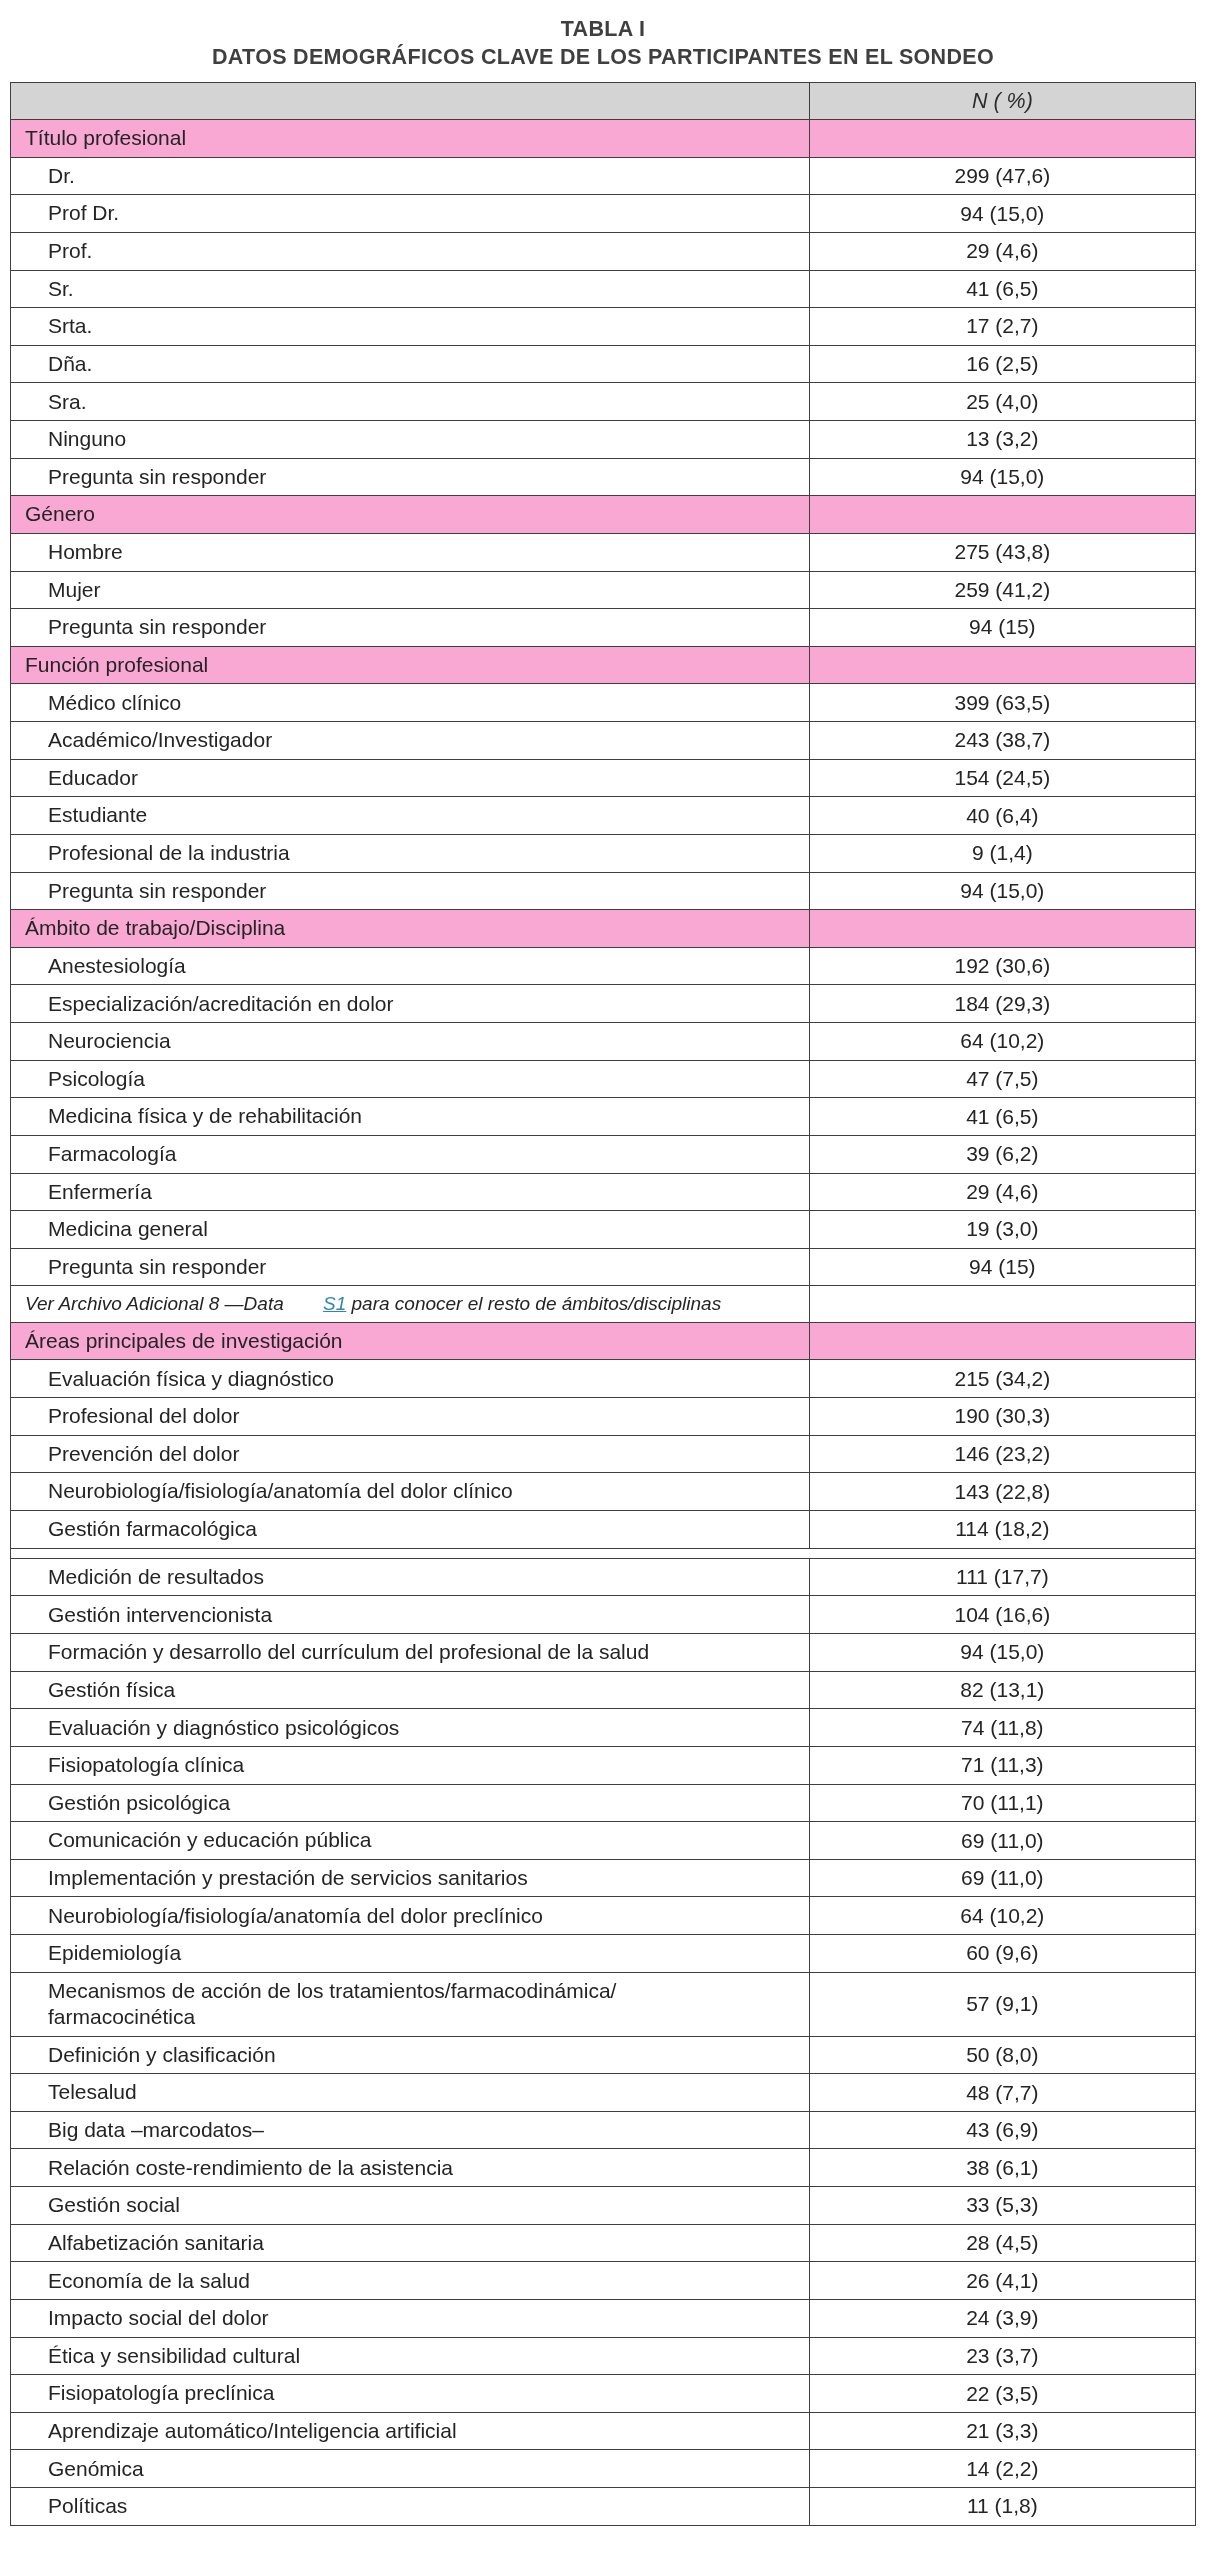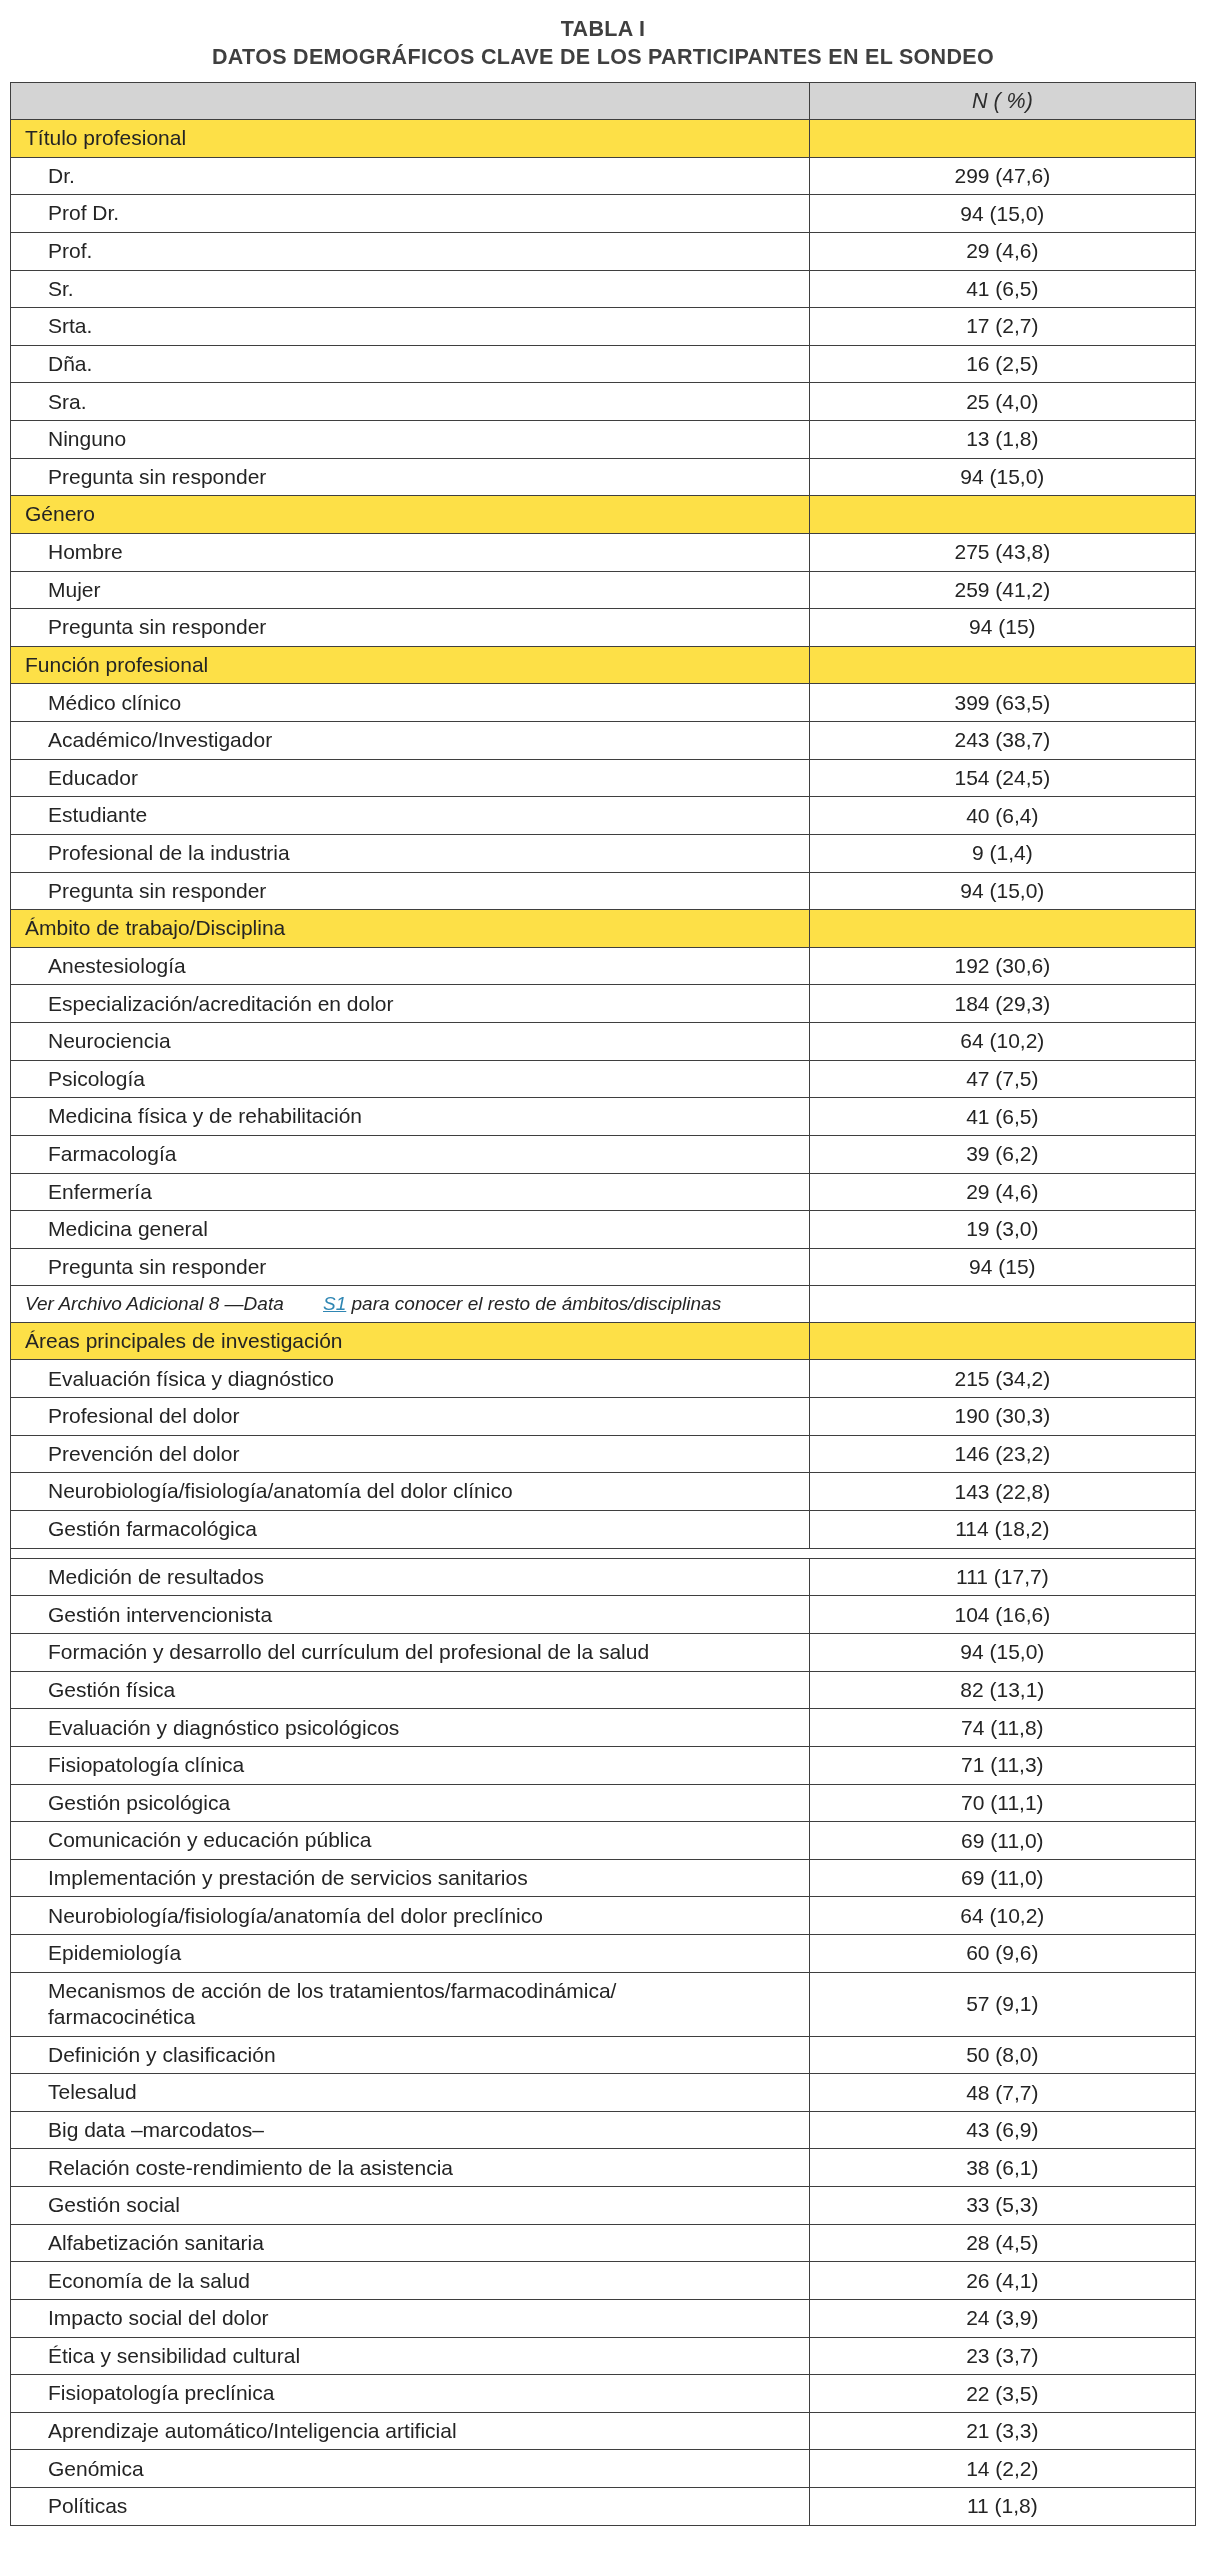--- a/index.html
+++ b/index.html
@@ -42,21 +42,21 @@
     color: #2c2c2c;
   }
   tbody td { height: 25px; }
   .label-cell {
     text-align: left;
     padding-left: 37px;
     white-space: pre-line;
     line-height: 1.25;
   }
   .value-cell { text-align: center; }
-  .row-section td { background: #fde047; }
+  .row-section td { background: #f9a8d4; }
   .row-section .label-cell { padding-left: 14px; }
   .row-note .label-cell {
     padding-left: 14px;
     font-style: italic;
     font-size: 19px;
   }
   .row-gap td { height: 9.3px; padding: 0; background: #ffffff; }
   a.s1 {
     color: #2f86b3;
     text-decoration: underline;
@@ -111,21 +111,21 @@
       <tr class="row-data">
         <td class="label-cell">Dña.</td>
         <td class="value-cell">16 (2,5)</td>
       </tr>
       <tr class="row-data">
         <td class="label-cell">Sra.</td>
         <td class="value-cell">25 (4,0)</td>
       </tr>
       <tr class="row-data">
         <td class="label-cell">Ninguno</td>
-        <td class="value-cell">13 (1,8)</td>
+        <td class="value-cell">13 (3,2)</td>
       </tr>
       <tr class="row-data">
         <td class="label-cell">Pregunta sin responder</td>
         <td class="value-cell">94 (15,0)</td>
       </tr>
       <tr class="row-section">
         <td class="label-cell">Género</td>
         <td class="value-cell"></td>
       </tr>
       <tr class="row-data">

